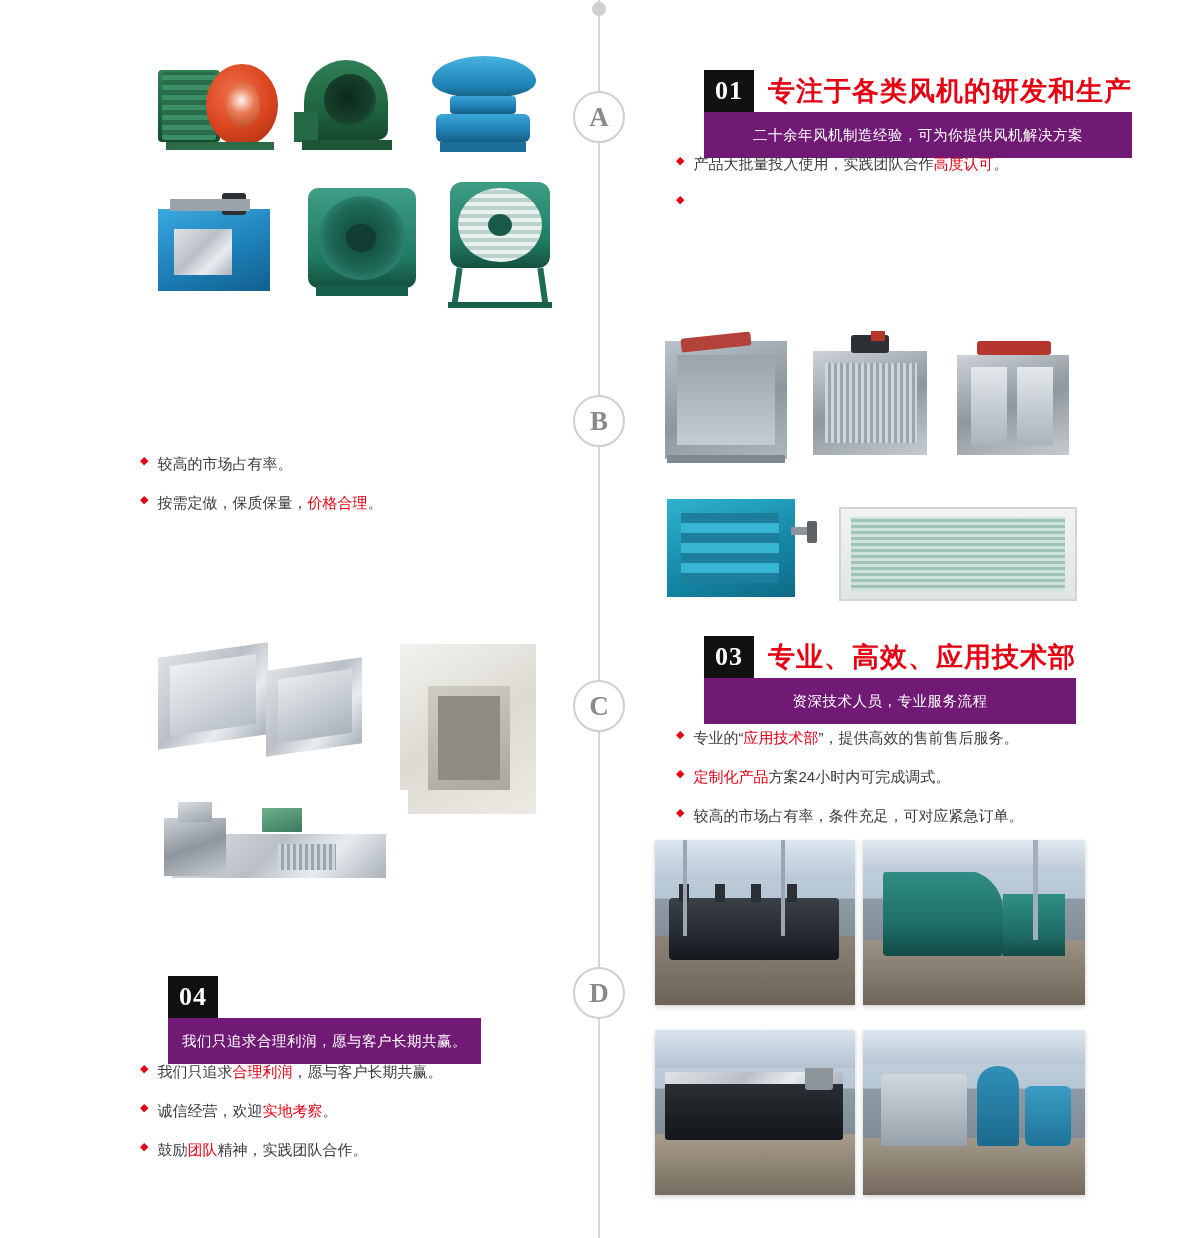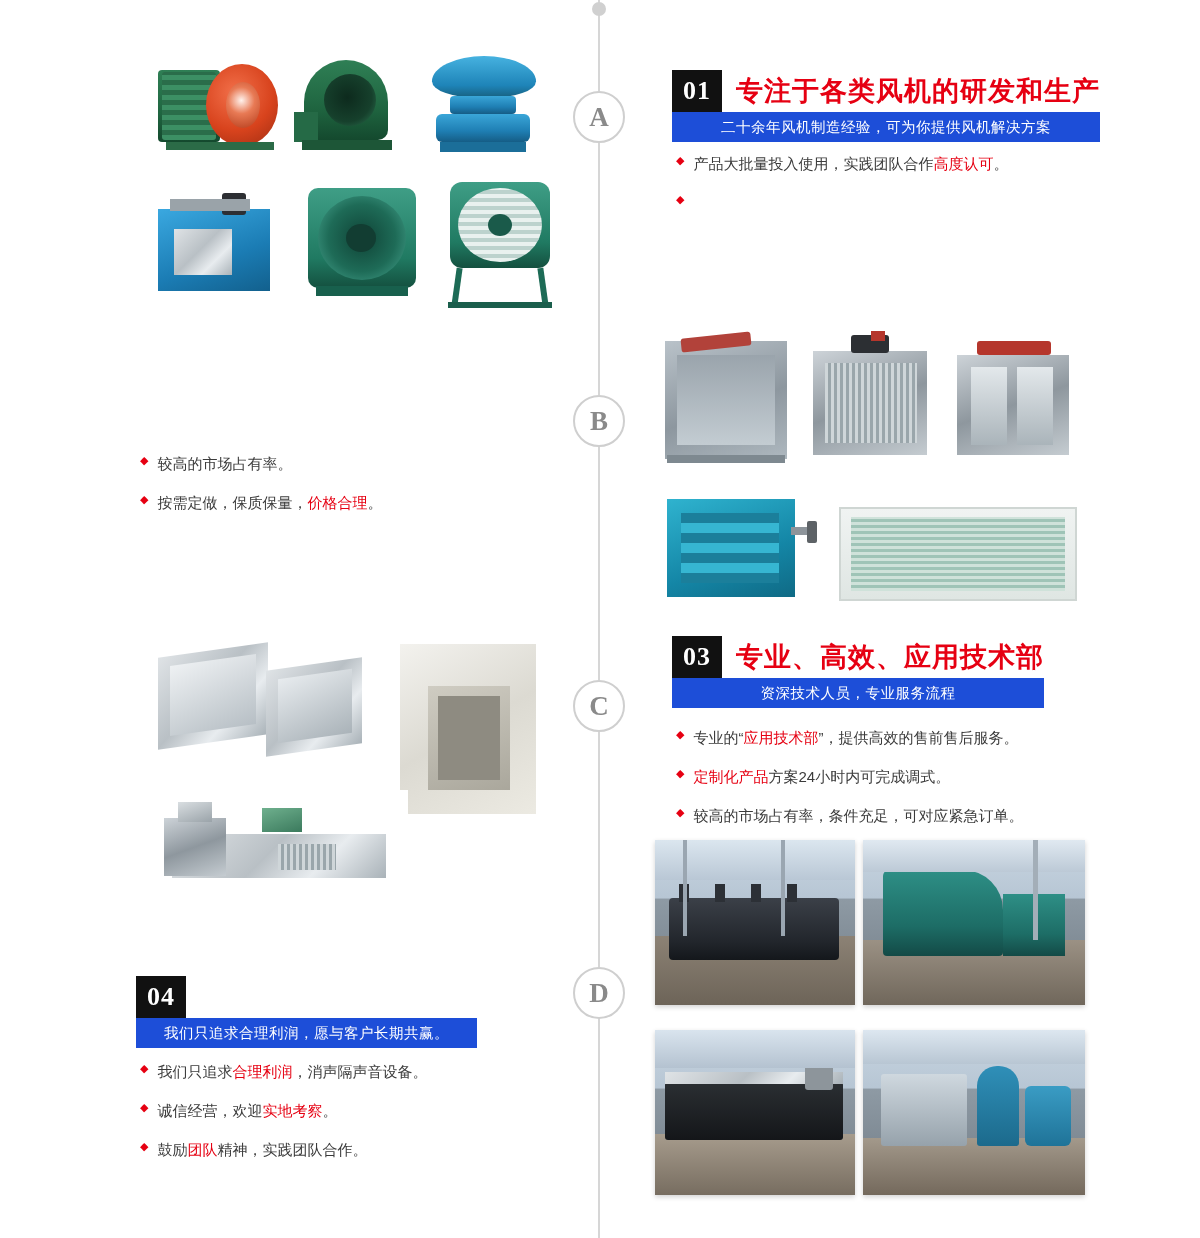--- a/index.html
+++ b/index.html
@@ -50,20 +50,21 @@
     left: 573px;
   }
   .marker.a { top: 91px; }
   .marker.b { top: 395px; }
   .marker.c { top: 680px; }
   .marker.d { top: 967px; }
 
   
   .head-block {
     position: absolute;
+    margin-left: 32px;
   }
   .head-row {
     display: flex;
     align-items: stretch;
     height: 42px;
   }
   .head-num {
     background: #111;
     color: #fff;
     font-size: 26px;
@@ -79,28 +80,28 @@
     color: #e60012;
     font-size: 27px;
     font-weight: bold;
     display: flex;
     align-items: center;
     padding: 0 0 0 14px;
     white-space: nowrap;
     letter-spacing: 1px;
   }
   .head-sub {
-    background: #1d4ed8;
+    background: #701a75;
     color: #fff;
     font-size: 14.5px;
-    height: 30px;
+    height: 46px;
     display: flex;
     align-items: center;
     justify-content: center;
-    padding: 0 28px;
+    padding: 0 14px;
     white-space: nowrap;
     letter-spacing: 0.5px;
   }
 
   
   .bullets {
     position: absolute;
   }
   .bullet {
     display: flex;
@@ -359,21 +360,21 @@
   <div class="head-block" style="left:136px; top:976px;">
     <div class="head-row">
       <div class="head-num">04</div>
     </div>
     <div class="head-sub">我们只追求合理利润，愿与客户长期共赢。</div>
   </div>
 
   <div class="bullets" style="left:140px; top:1060px; width:400px;">
     <div class="bullet">
       <span class="dia">◆</span>
-      <span class="txt"><span>我们只追求</span><span class="red">合理利润</span><span>，消声隔声音设备。</span></span>
+      <span class="txt"><span>我们只追求</span><span class="red">合理利润</span><span>，愿与客户长期共赢。</span></span>
     </div>
     <div class="bullet">
       <span class="dia">◆</span>
       <span class="txt"><span>诚信经营，欢迎</span><span class="red">实地考察</span><span>。</span></span>
     </div>
     <div class="bullet">
       <span class="dia">◆</span>
       <span class="txt"><span>鼓励</span><span class="red">团队</span><span>精神，实践团队合作。</span></span>
     </div>
   </div>

